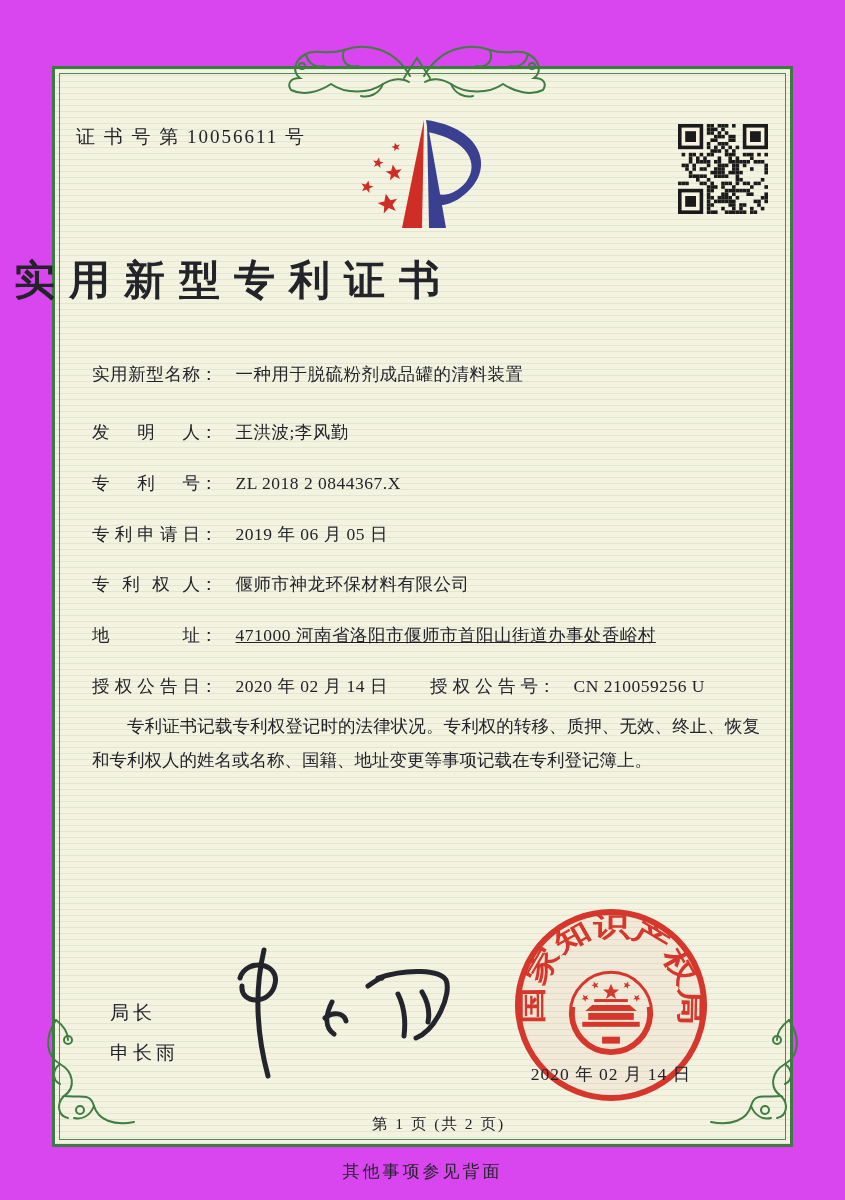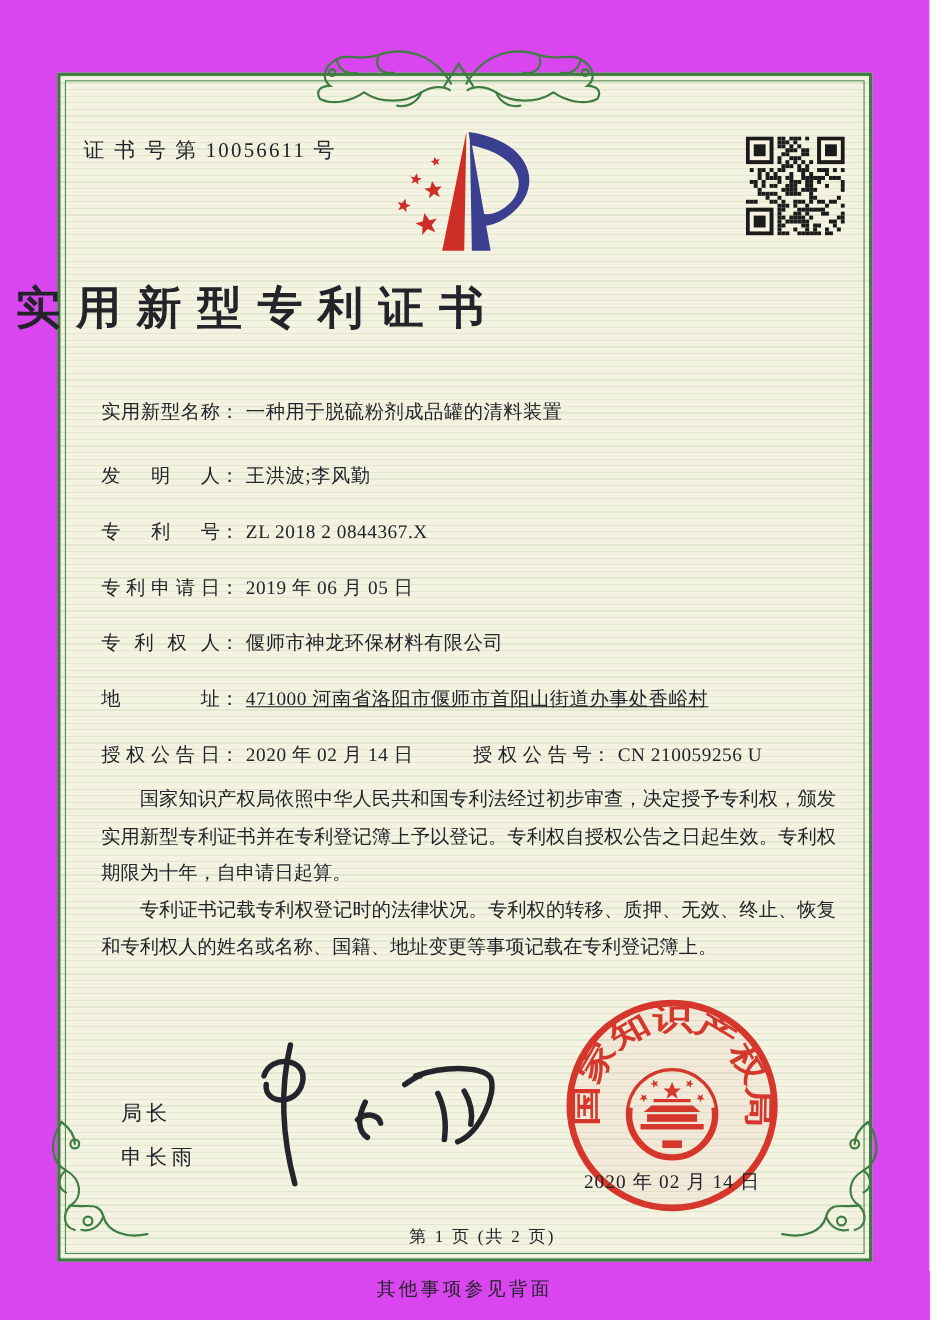--- a/index.html
+++ b/index.html
@@ -32,21 +32,21 @@
   }
   .fields{position:absolute;left:92px;top:362px;width:668px;font-size:17.5px;}
   .row{position:absolute;left:0;width:100%;white-space:nowrap;}
   .r0{top:0px;} .r1{top:58px;} .r2{top:109px;} .r3{top:160px;}
   .r4{top:210px;} .r5{top:261px;text-decoration:underline;} .r6{top:312px;}
   .field-label{
     display:inline-block;width:108px;vertical-align:bottom;
     text-align:justify;text-align-last:justify;
   }
   .colon{display:inline-block;margin-right:6px;}
-  .field-value{letter-spacing:0.5px;}
+  .field-value{letter-spacing:0.5px;margin-left:12px;}
   .grant-no{position:absolute;left:338px;top:0;}
   .paragraphs{
     position:absolute;left:92px;top:710px;width:668px;
     font-size:17.5px;line-height:33.5px;text-align:justify;
   }
   .paragraphs p{margin:0;text-indent:2em;}
   .officer{position:absolute;left:110px;top:993px;font-size:19px;line-height:40px;letter-spacing:4px;}
   .signature{position:absolute;left:212px;top:942px;width:250px;height:140px;}
   .seal{position:absolute;left:512px;top:906px;width:198px;height:198px;}
   .seal-date{
@@ -370,21 +370,20 @@
     </div>
     <div class="row r6">
       <span class="field-label">授权公告日</span><span class="colon">：</span><span class="field-value">2020 年 02 月 14 日</span>
       <span class="grant-no">
         <span class="field-label">授权公告号</span><span class="colon">：</span><span class="field-value">CN 210059256 U</span>
       </span>
     </div>
   </div>
 
   <div class="paragraphs">
-    <p>国家知识产权局依照中华人民共和国专利法经过初步审查，决定授予专利权，颁发实用新型专利证书并在专利登记簿上予以登记。专利权自授权公告之日起生效。专利权期限为十年，自申请日起算。</p>
     <p>专利证书记载专利权登记时的法律状况。专利权的转移、质押、无效、终止、恢复和专利权人的姓名或名称、国籍、地址变更等事项记载在专利登记簿上。</p>
   </div>
 
   <div class="officer">
     <div>局长</div>
     <div>申长雨</div>
   </div>
 
   <svg class="signature" viewBox="0 0 250 140">
     <g stroke="#24242c" stroke-width="5" fill="none" stroke-linecap="round" stroke-linejoin="round">

